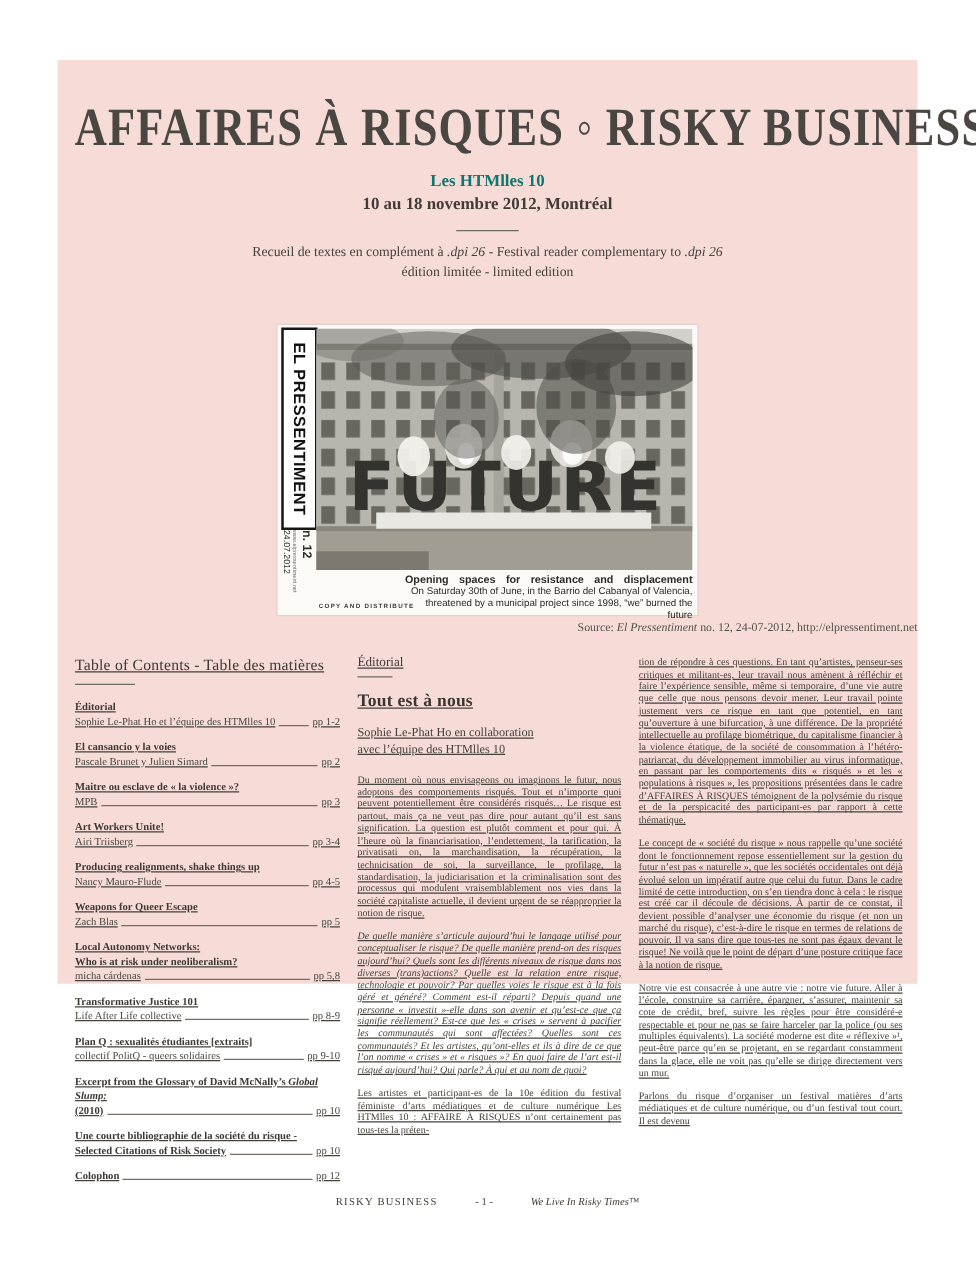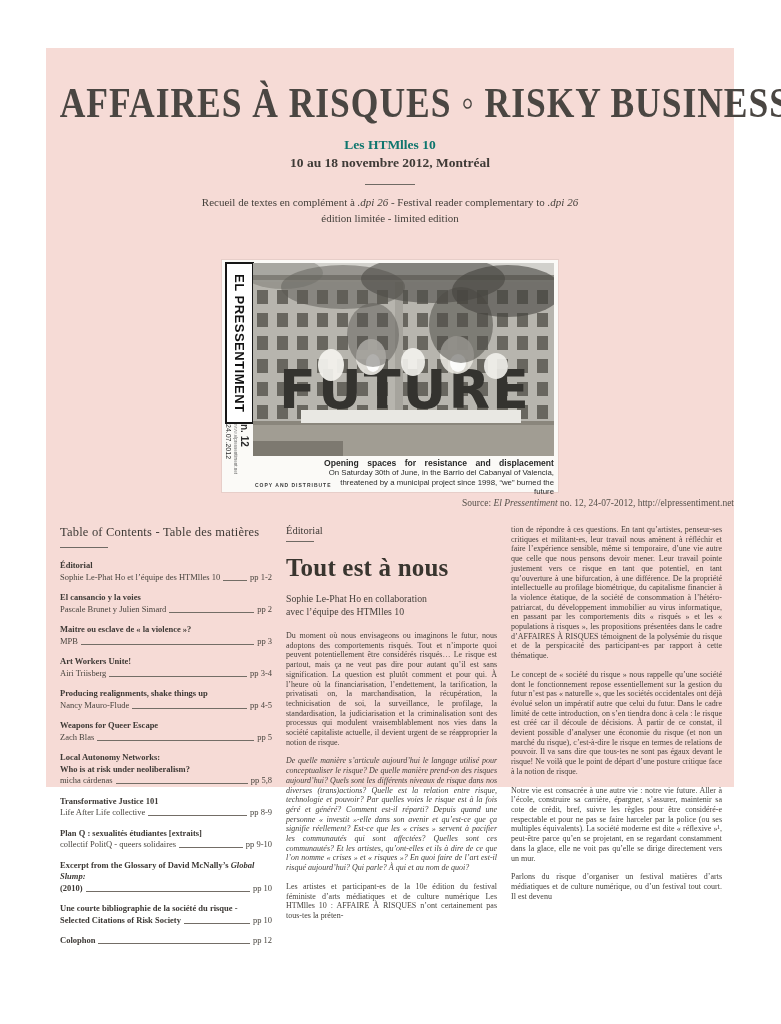--- a/index.html
+++ b/index.html
@@ -39,39 +39,39 @@
   .caption-line{font-size:7.8px;line-height:9.6px;}
   .copy-note{position:absolute;left:33px;bottom:4px;
              font-family:"Liberation Sans","DejaVu Sans",sans-serif;
              font-size:5px;font-weight:bold;letter-spacing:1px;color:#3a3a3a;}
   .source-line{position:absolute;top:450px;left:0;right:0;text-align:right;
                font-size:9.5px;color:#55504a;}
 
   
   .columns{position:absolute;top:477px;left:14px;right:14px;bottom:20px;
            display:flex;gap:14px;}
-  .col{width:210px;flex:0 0 aupx;}
+  .col{width:210px;flex:0 0 aupx;text-decoration:underline;}
   .col1{flex:0 0 212px;}
   .col2{flex:0 0 211px;}
   .col3{flex:0 0 211px;}
 
   
   .toc-heading{font-size:12.5px;color:#3d3935;letter-spacing:.2px;}
   .toc-rule{width:48px;border-top:1px solid #6f6a64;margin:7px 0 12px 0;}
   .toc-item{margin-bottom:9px;font-size:8.5px;line-height:11.5px;}
   .toc-title{font-weight:bold;color:#3d3935;}
   .toc-row{display:flex;align-items:flex-end;}
   .toc-author{color:#49453f;white-space:nowrap;}
   .leader{flex:1;border-bottom:.8px solid #736d66;margin:0 3px 2.5px 3px;min-width:6px;}
   .toc-pages{color:#49453f;white-space:nowrap;}
 
   
   .ed-label{font-size:10.5px;color:#3d3935;}
   .ed-rule{width:28px;border-top:1px solid #6f6a64;margin:5px 0 12px 0;}
-  .ed-title{font-size:25px;font-weight:bold;color:#39352f;letter-spacing:.2px;margin-bottom:10px;}
+  .ed-title{font-size:14px;font-weight:bold;color:#39352f;letter-spacing:.2px;margin-bottom:10px;}
   .byline{font-size:9.8px;line-height:13px;color:#45413c;margin-bottom:13px;}
   .para{font-size:8px;line-height:9.7px;text-align:justify;margin:0 0 9px 0;color:#45413c;}
   .para.italic{font-style:italic;}
 
   
   .footer{position:absolute;top:908px;left:0;right:0;text-align:center;font-size:8.5px;color:#45413c;}
   .footer .seg{margin:0 14px;}
   .footer .brand{letter-spacing:1px;}
   .footer .times{font-style:italic;}
 </style>
@@ -274,14 +274,19 @@
     </div>
 
     <div class="col col3">
       <p class="para">tion de répondre à ces questions. En tant qu’artistes, penseur-ses critiques et militant-es, leur travail nous amènent à réfléchir et faire l’expérience sensible, même si temporaire, d’une vie autre que celle que nous pensons devoir mener. Leur travail pointe justement vers ce risque en tant que potentiel, en tant qu’ouverture à une bifurcation, à une différence. De la propriété intellectuelle au profilage biométrique, du capitalisme financier à la violence étatique, de la société de consommation à l’hétéro-patriarcat, du développement immobilier au virus informatique, en passant par les comportements dits « risqués » et les « populations à risques », les propositions présentées dans le cadre d’AFFAIRES À RISQUES témoignent de la polysémie du risque et de la perspicacité des participant-es par rapport à cette thématique.</p>
       <p class="para">Le concept de « société du risque » nous rappelle qu’une société dont le fonctionnement repose essentiellement sur la gestion du futur n’est pas « naturelle », que les sociétés occidentales ont déjà évolué selon un impératif autre que celui du futur. Dans le cadre limité de cette introduction, on s’en tiendra donc à cela : le risque est créé car il découle de décisions. À partir de ce constat, il devient possible d’analyser une économie du risque (et non un marché du risque), c’est-à-dire le risque en termes de relations de pouvoir. Il va sans dire que tous-tes ne sont pas égaux devant le risque! Ne voilà que le point de départ d’une posture critique face à la notion de risque.</p>
       <p class="para">Notre vie est consacrée à une autre vie : notre vie future. Aller à l’école, construire sa carrière, épargner, s’assurer, maintenir sa cote de crédit, bref, suivre les règles pour être considéré-e respectable et pour ne pas se faire harceler par la police (ou ses multiples équivalents). La société moderne est dite « réflexive »¹, peut-être parce qu’en se projetant, en se regardant constamment dans la glace, elle ne voit pas qu’elle se dirige directement vers un mur.</p>
       <p class="para">Parlons du risque d’organiser un festival matières d’arts médiatiques et de culture numérique, ou d’un festival tout court. Il est devenu</p>
     </div>
   </div>
 
+  <div class="footer">
+    <span class="seg brand">RISKY BUSINESS</span>
+    <span class="seg">- 1 -</span>
+    <span class="seg times">We Live In Risky Times™</span>
+  </div>
 
 </div>
 
 </body></html>

